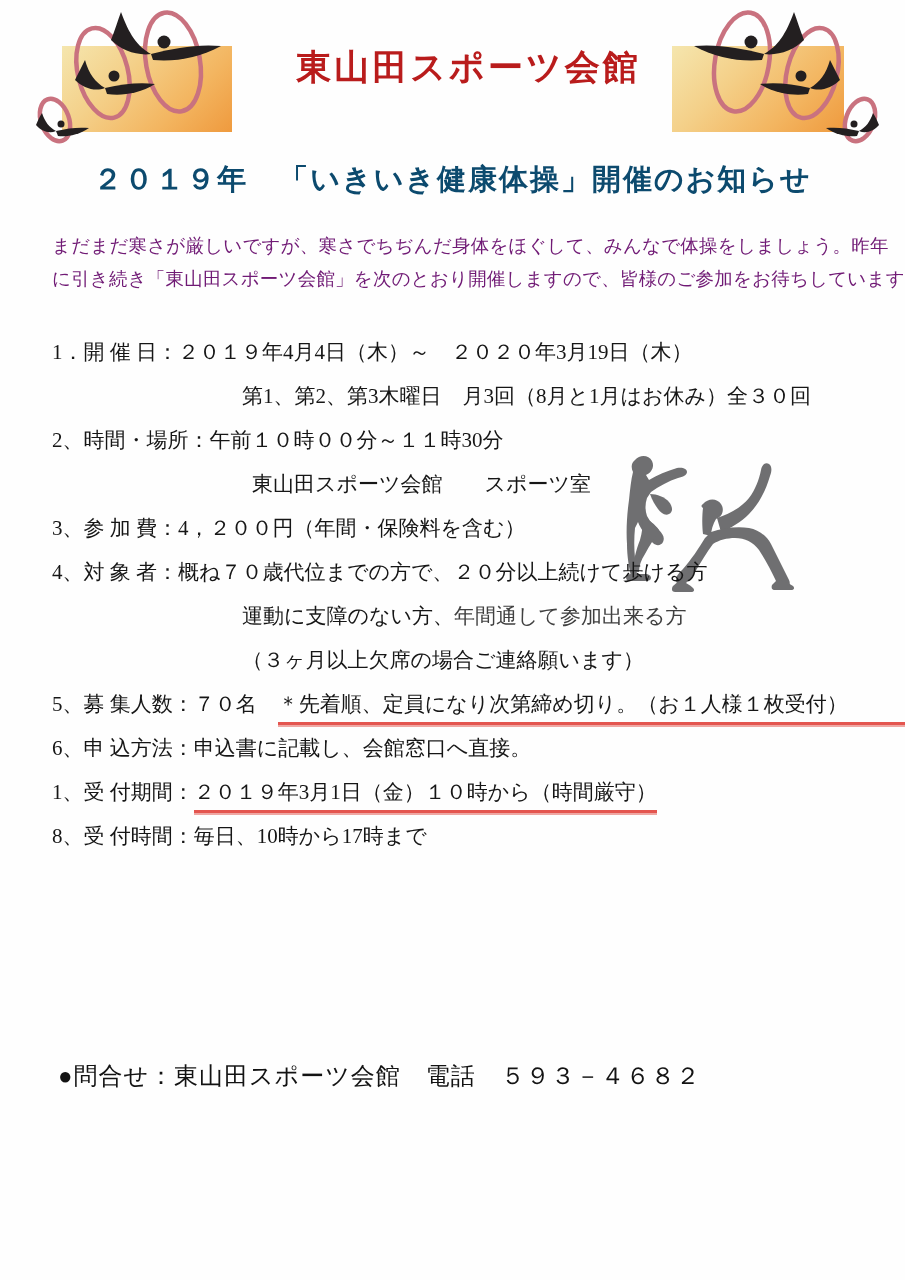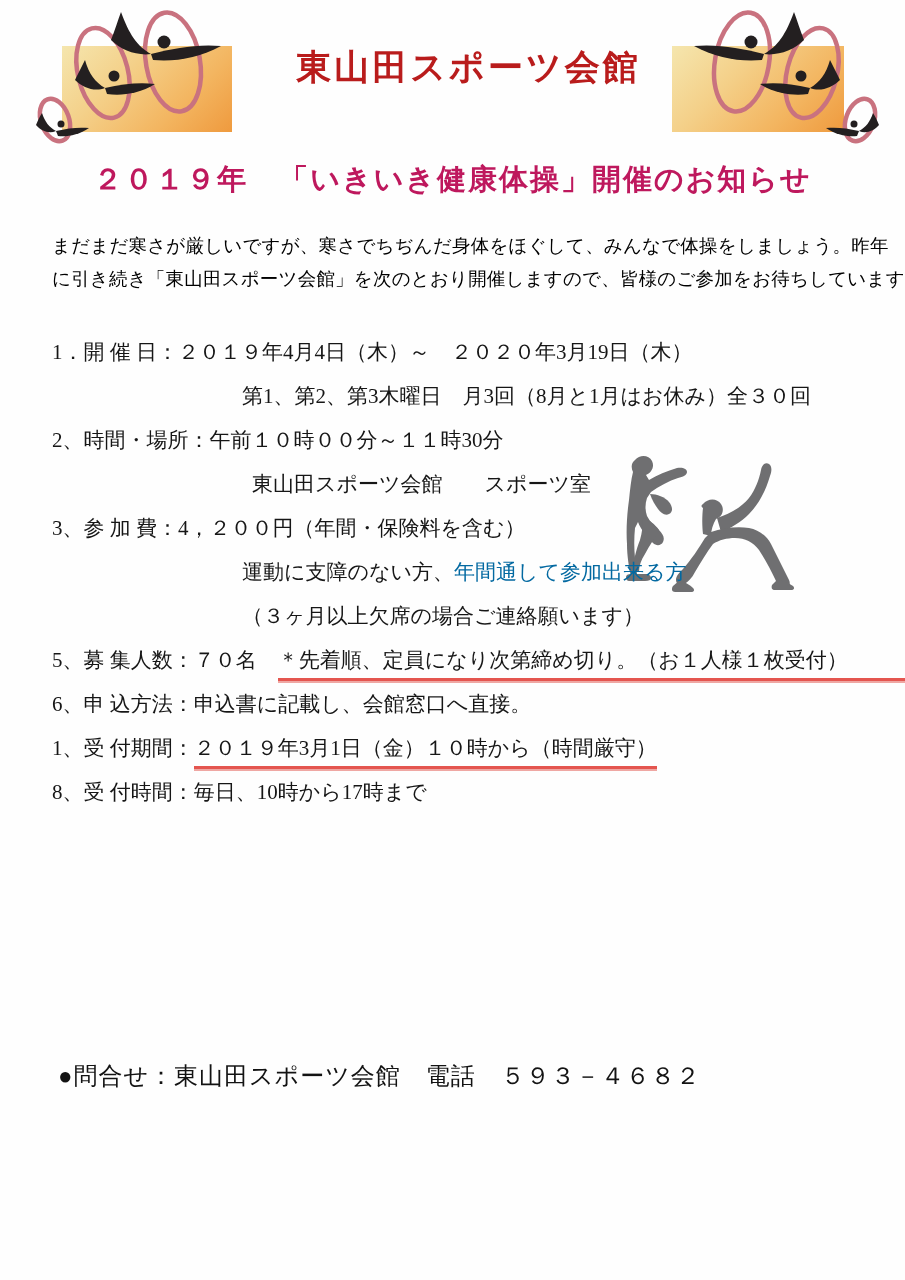--- a/index.html
+++ b/index.html
@@ -56,33 +56,33 @@
   
   .doc-title {
     position: absolute;
     left: 0;
     top: 160px;
     width: 905px;
     text-align: center;
     font-size: 29px;
     font-weight: bold;
     letter-spacing: 2px;
-    color: #be185d;
+    color: #0c4a6e;
   }
 
   
   .intro {
     position: absolute;
     left: 52px;
     top: 230px;
     width: 815px;
     font-size: 18.5px;
     line-height: 33px;
     letter-spacing: 0.2px;
-    color: #000000;
+    color: #701a75;
   }
   .intro div { white-space: nowrap; }
 
   
   .items {
     position: absolute;
     left: 52px;
     top: 330px;
     width: 840px;
   }
@@ -90,21 +90,21 @@
     position: relative;
     font-size: 21px;
     color: #161616;
     white-space: nowrap;
     height: 44px;
     line-height: 44px;
   }
   .line.sub4 { padding-left: 190px; }
   .line.sub5 { padding-left: 200px; }
   .line.sub6 { padding-left: 178px; }
-  .red-text { color: #0369a1; }
+  .red-text { color: #404040; }
 
   .uline-wrap { position: relative; display: inline-block; }
   .uline-wrap::after {
     content: "";
     position: absolute;
     left: 0; right: 0;
     bottom: 1px;
     height: 3px;
     background: #e4554f;
     box-shadow: 0 2px 0 0 #efa7a3;
@@ -223,20 +223,23 @@
     </div>
 
     <div class="line sub5">
       <span>東山田スポーツ会館　　スポーツ室</span>
     </div>
 
     <div class="line">
       <span>3、参 加 費：</span><span>4，２００円（年間・保険料を含む）</span>
     </div>
 
+    <div class="line">
+      <span>4、対 象 者：</span><span>概ね７０歳代位までの方で、２０分以上続けて歩ける方</span>
+    </div>
 
     <div class="line sub4">
       <span>運動に支障のない方、</span><span class="red-text">年間通して参加出来る方</span>
     </div>
 
     <div class="line sub4">
       <span>（３ヶ月以上欠席の場合ご連絡願います）</span>
     </div>
 
 

